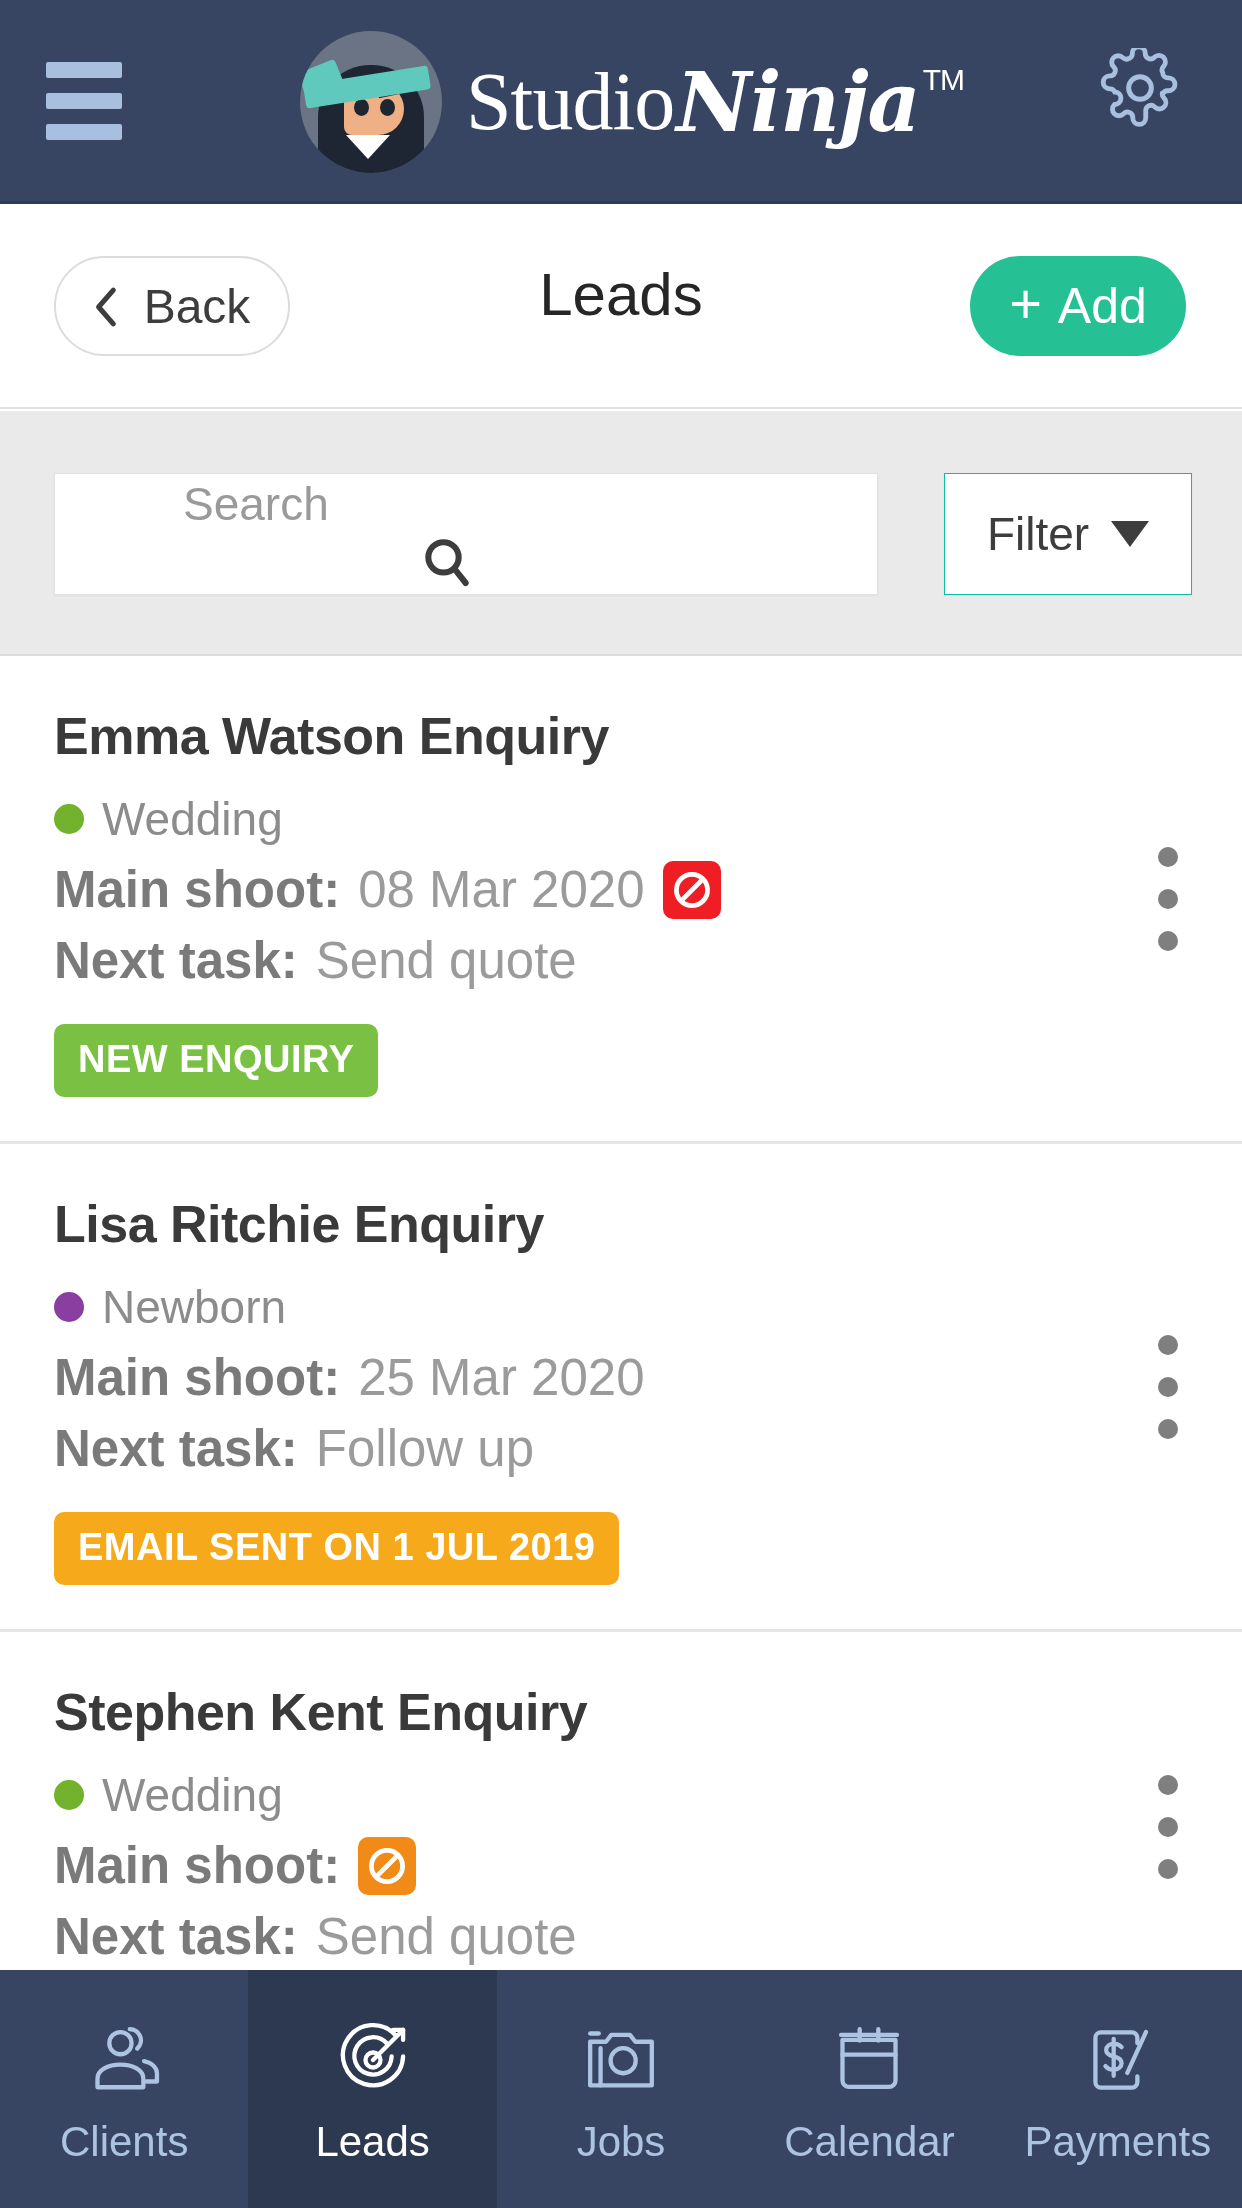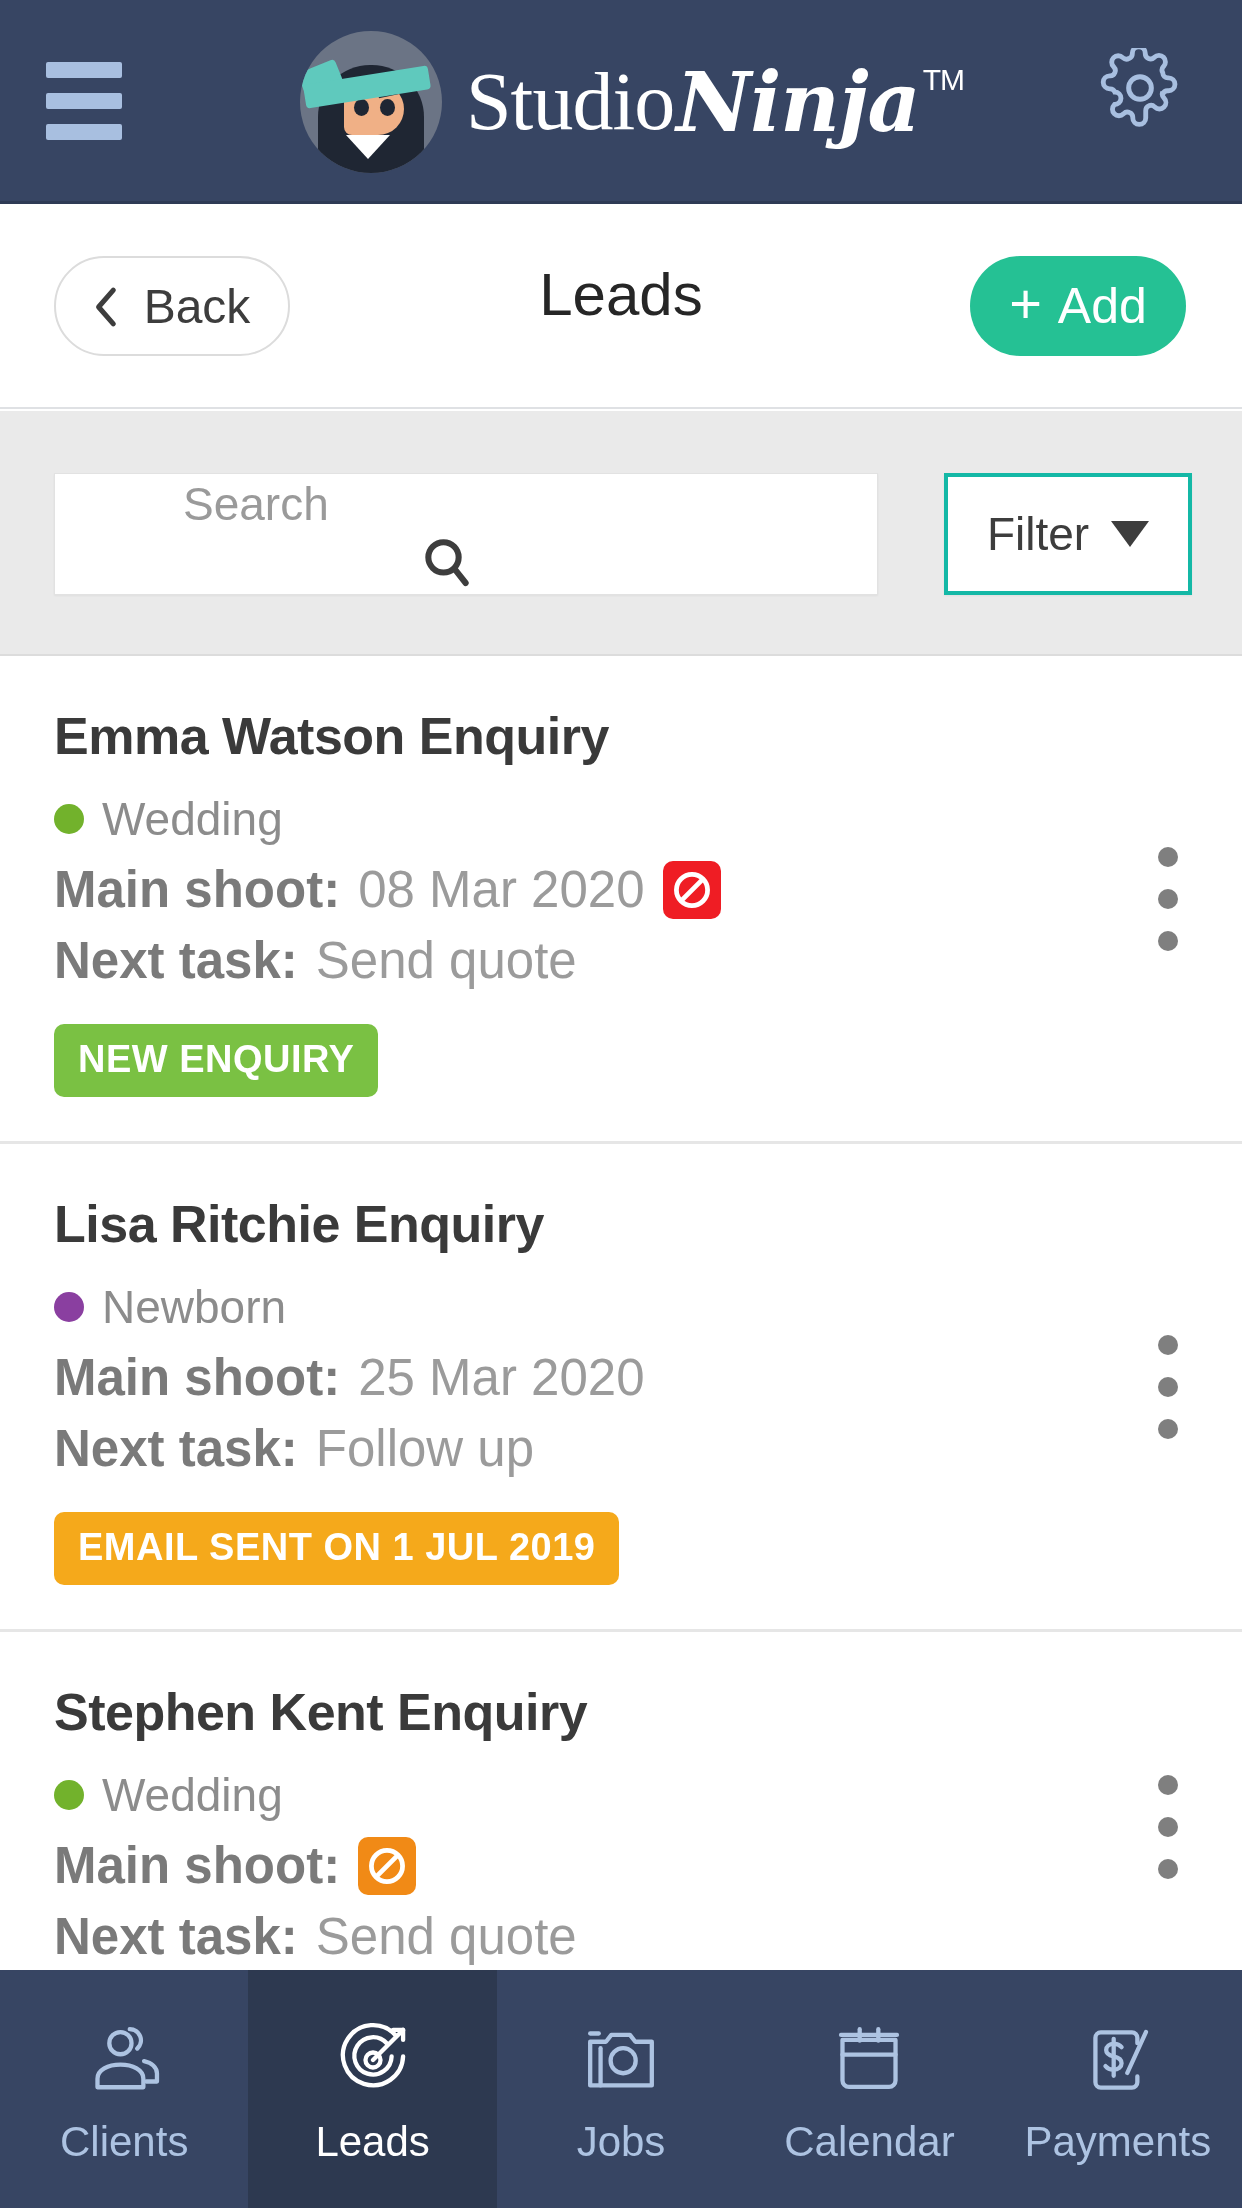--- a/index.html
+++ b/index.html
@@ -166,21 +166,21 @@
     border:none; outline:none; background:transparent;
     font-family:"Liberation Sans", sans-serif;
     font-size:46px; color:#444;
     padding-left:32px; flex:1; height:100%;
   }
   .search-input::placeholder { color:#9a9a9a; }
   .search-icon { margin-right:38px; flex:0 0 auto; }
   .filter-box {
     position:absolute; left:944px; top:62px;
     width:248px; height:122px;
-    background:#ffffff; border:4px solid #14b8a6;
+    background:#ffffff; border:1px solid #14b8a6;
     display:flex; align-items:center; justify-content:center;
     gap:22px; cursor:pointer;
     box-shadow:0 1px 2px rgba(0,0,0,0.05);
   }
   .filter-label { font-size:46px; color:#3d3d3d; }
   .filter-caret {
     width:0; height:0;
     border-left:19px solid transparent;
     border-right:19px solid transparent;
     border-top:26px solid #3d3d3d;

